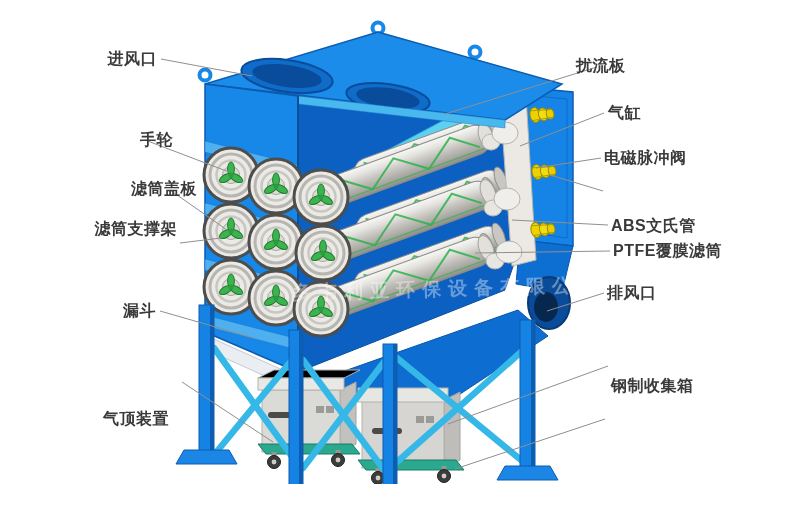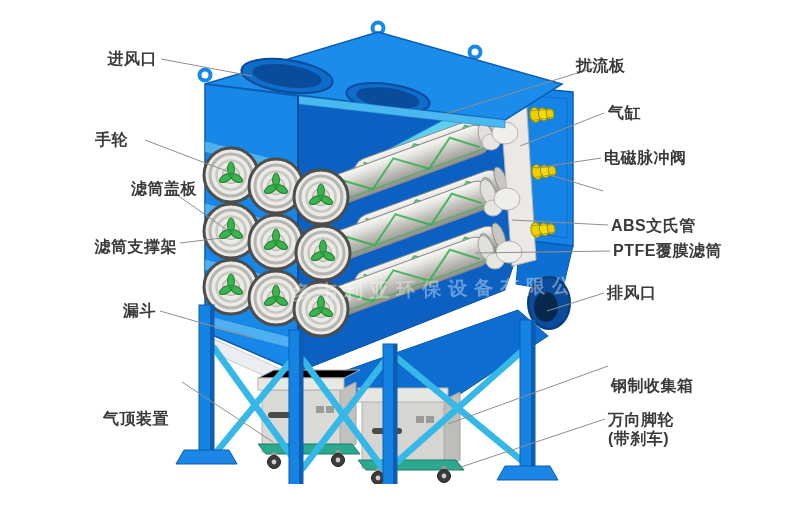--- a/index.html
+++ b/index.html
@@ -236,30 +236,28 @@
       <line x1="603" y1="191" x2="550" y2="175" stroke="#8f8f8f" stroke-width="1"></line>
       <line x1="608" y1="225" x2="512" y2="220" stroke="#8f8f8f" stroke-width="1"></line>
       <line x1="610" y1="251" x2="475" y2="253" stroke="#8f8f8f" stroke-width="1"></line>
       <line x1="604" y1="293" x2="547" y2="311" stroke="#8f8f8f" stroke-width="1"></line>
       <line x1="608" y1="366" x2="448" y2="424" stroke="#8f8f8f" stroke-width="1"></line>
       <line x1="605" y1="419" x2="455" y2="469" stroke="#8f8f8f" stroke-width="1"></line>
     </svg>
 
   <div class="labels-layer" id="labels">
       <div class="part-label left" style="top: 48.5px; right: 643px;">进风口</div>
-      <div class="part-label left" style="top: 129.5px; right: 672px;">手轮</div>
+      <div class="part-label left" style="top: 129.5px; right: 627px;">手轮</div>
       <div class="part-label left" style="top: 178.5px; right: 603px;">滤筒盖板</div>
-      <div class="part-label left" style="top: 237px; right: 623px;">滤筒支撑架</div>
+      <div class="part-label left" style="top: 219px; right: 623px;">滤筒支撑架</div>
       <div class="part-label left" style="top: 300.5px; right: 644px;">漏斗</div>
       <div class="part-label left" style="top: 370.5px; right: 631px; margin-top: 38px;">气顶装置</div>
       <div class="part-label right" style="top: 55.5px; left: 576px;">扰流板</div>
       <div class="part-label right" style="top: 102.5px; left: 608px;">气缸</div>
       <div class="part-label right" style="top: 147.5px; left: 604px;">电磁脉冲阀</div>
       <div class="part-label right" style="top: 215.5px; left: 611px;">ABS文氏管</div>
       <div class="part-label right" style="top: 240.5px; left: 613px; text-align: right;">PTFE覆膜滤筒</div>
       <div class="part-label right" style="top: 282.5px; left: 607px;">排风口</div>
       <div class="part-label right" style="top: 355.5px; left: 611px; margin-top: 20px;">钢制收集箱</div>
-      <div class="part-label right" style="top: 410px; left: 608px;">万向脚轮
-(带刹车)</div>
     </div>
 
   <div class="watermark">多韦利亚环保设备有限公司</div>
 </div>
 
 </body></html>

